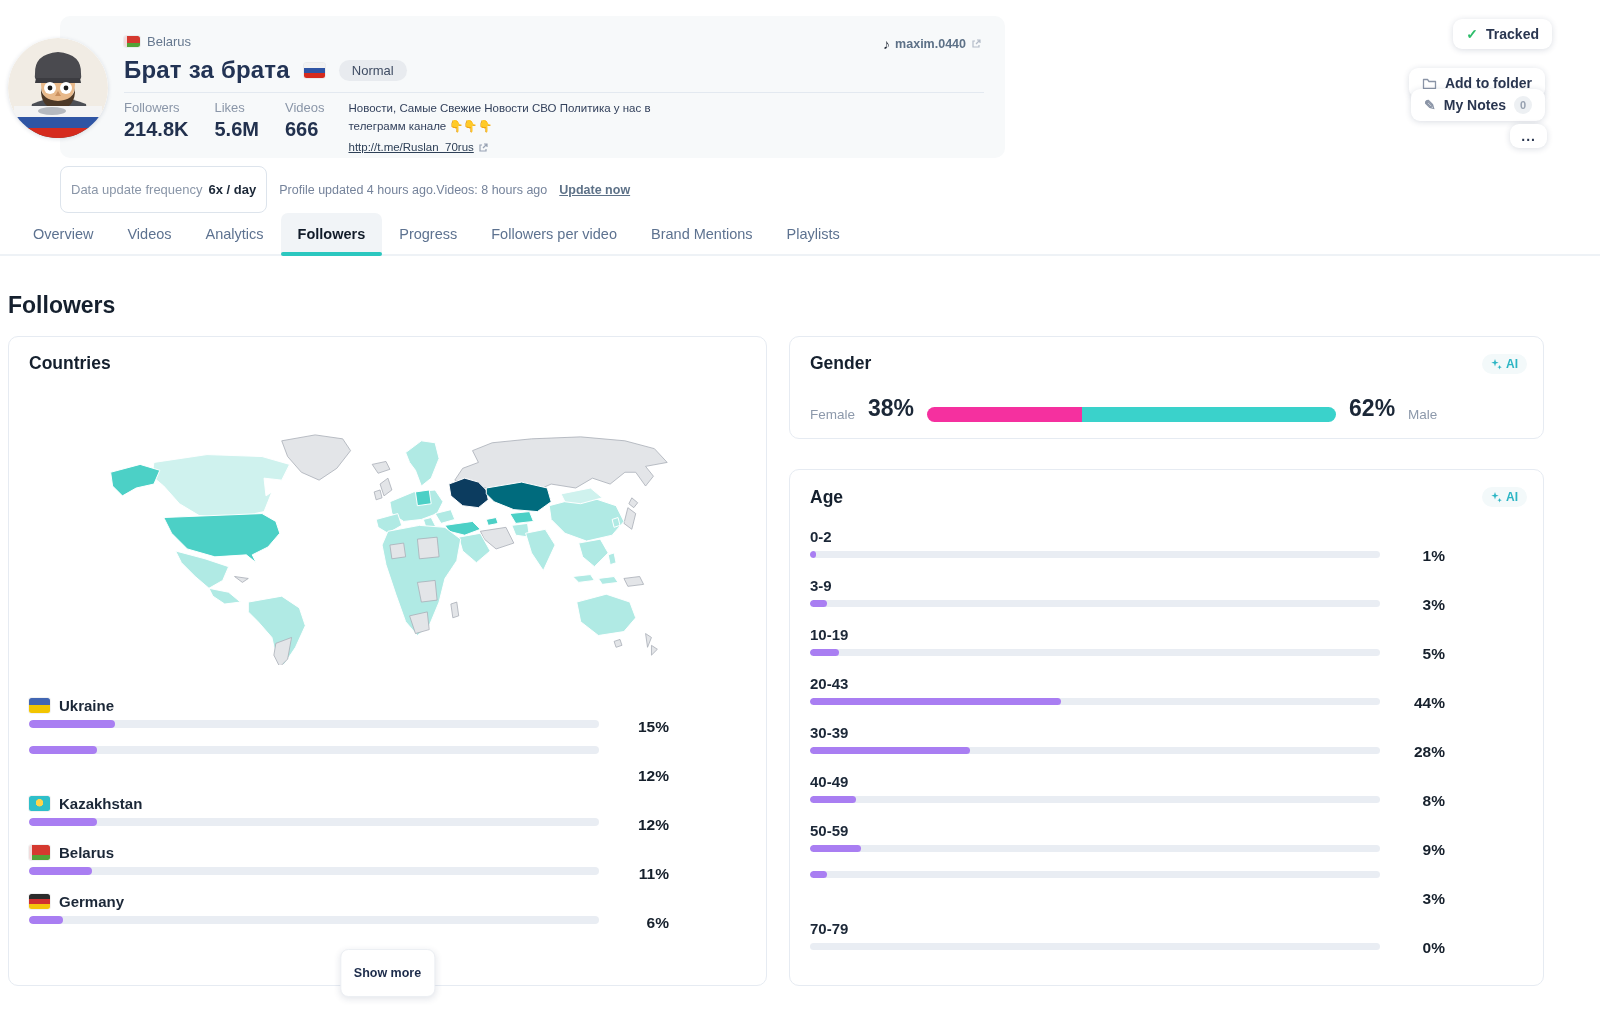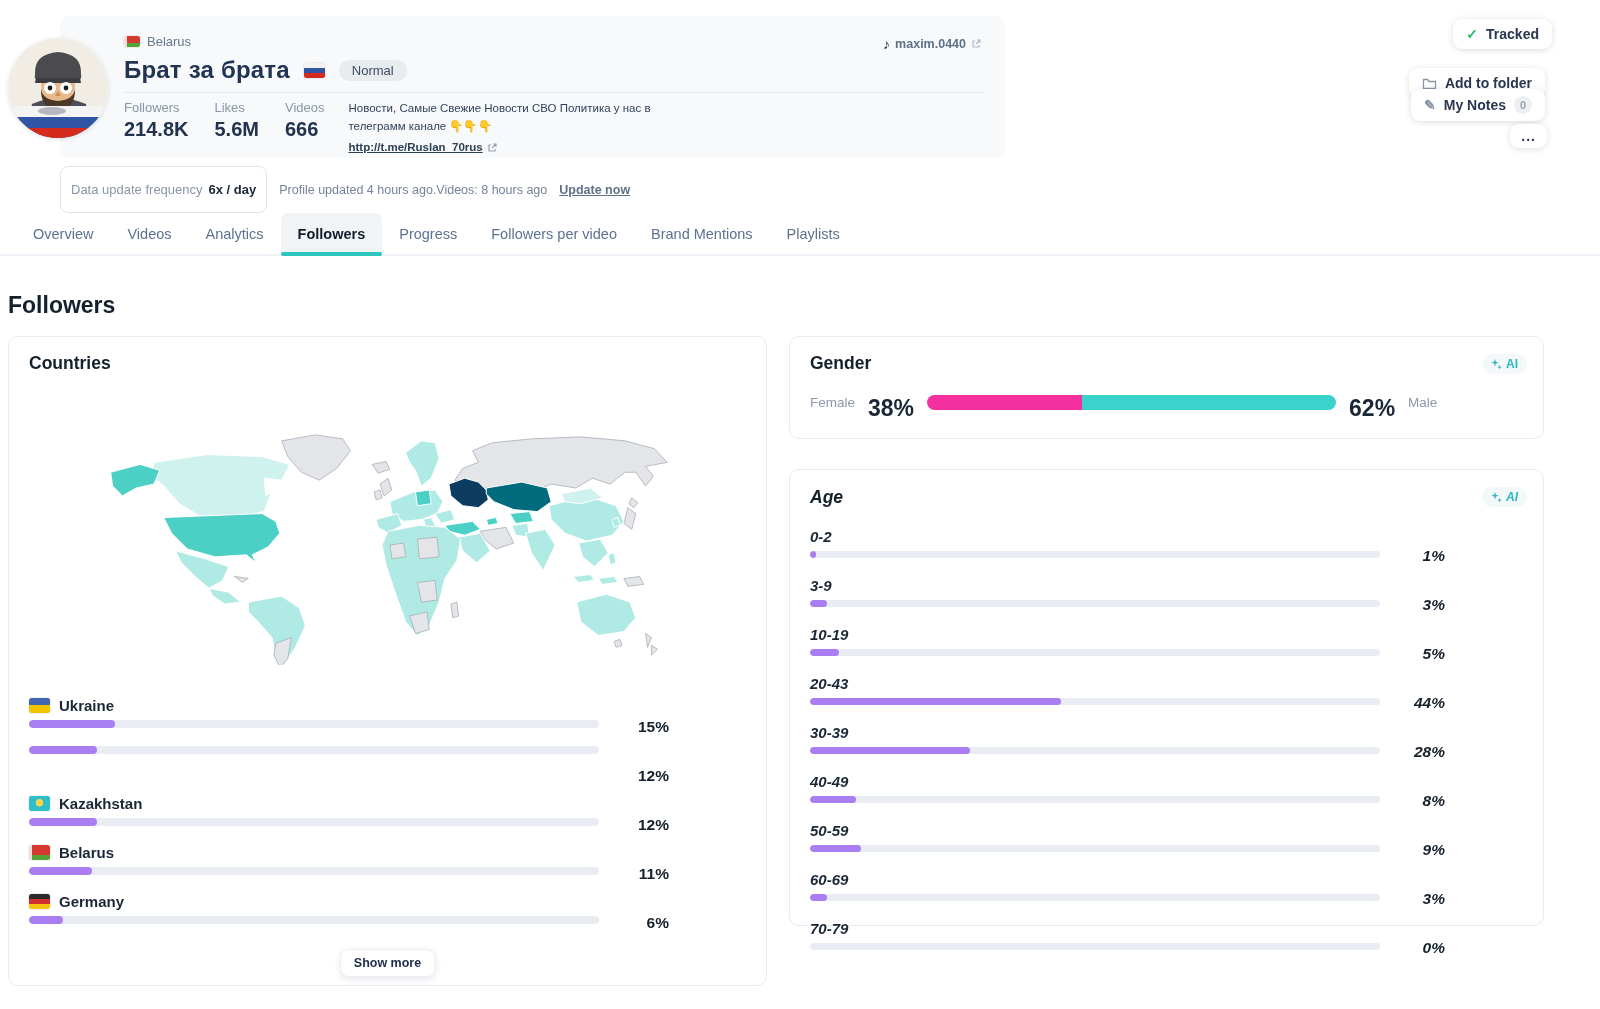--- a/index.html
+++ b/index.html
@@ -14,21 +14,21 @@
   .row2 { position:absolute; left:64px; top:40px; display:flex; align-items:center; gap:14px; }
   .profile-title { font-size:24px; font-weight:700; color:#223354; letter-spacing:.2px; }
   .title-flag { width:59px; height:17px; border-radius:3px; box-shadow:0 0 0 1px rgba(0,0,0,.06); }
   .badge-normal { background:#e8ebef; color:#3f4c63; font-size:13px; padding:3px 13px; border-radius:14px; }
   .hdr-divider { position:absolute; left:64px; top:76px; width:860px; height:1px; background:#e3e9f0; }
   .row3 { position:absolute; left:64px; top:84px; display:flex; }
   .stats { display:flex; gap:26px; margin-right:24px; }
   .stat-label { font-size:13px; color:#8a96a8; }
   .stat-value { font-size:20px; font-weight:700; color:#22314e; margin-top:3px; }
   .bio { font-size:11.5px; color:#33415c; line-height:1.55; max-width:330px; }
-  .bio-link { display:inline-flex; align-items:center; gap:4px; margin-top:3px; font-weight:700; color:#2e4057; text-decoration:underline; cursor:pointer; }
+  .bio-link { display:inline-flex; align-items:center; gap:4px; margin-top:3px; font-weight:400; color:#2e4057; text-decoration:underline; cursor:pointer; }
   .tiktok-row { position:absolute; right:24px; top:20px; display:flex; align-items:center; gap:5px; font-size:12.5px; font-weight:600; color:#5d7187; cursor:pointer; }
   .tt-icon { font-size:14px; color:#1b2330; }
 
   
   .flag { display:inline-block; width:21px; height:15px; border-radius:2.5px; box-shadow:0 0 0 1px rgba(0,0,0,.05); flex:none; }
   .flag.small { width:16px; height:11px; }
   .flag-by { background:linear-gradient(to right,#f2dcdc 0 3px,transparent 3px), linear-gradient(to bottom,#d5392f 0 66%,#53a337 66%); }
   .flag-ru { background:linear-gradient(to bottom,#f2f2f2 0 33%,#2f55a4 33% 66%,#d52b1e 66%); }
   .flag-ua { background:linear-gradient(to bottom,#4266b2 0 50%,#f2c500 50%); }
   .flag-md { background:radial-gradient(circle at 50% 48%, #8a5a2b 0 2px, transparent 2.5px), linear-gradient(to right,#2d4fa1 0 33%,#f5c324 33% 66%,#d0303c 66%); }
@@ -68,35 +68,35 @@
   .countries-card h3 { position:absolute; left:20px; top:16px; }
   .map { position:absolute; left:80px; top:92px; }
 
   .country-list { position:absolute; left:20px; top:360px; width:719px; }
   .c-row { position:relative; height:33px; margin-bottom:16px; }
   .c-head { display:flex; align-items:center; gap:9px; }
   .c-name { font-size:15px; font-weight:600; color:#1b2737; }
   .c-bar { margin-top:6px; width:570px; height:8px; background:#e9edf3; border-radius:4px; overflow:hidden; }
   .c-bar .fill { height:100%; background:#a97ef2; border-radius:4px; }
   .c-pct { position:absolute; left:592px; top:21px; width:48px; text-align:right; font-size:15.5px; font-weight:600; color:#16202c; }
-  .show-more { position:absolute; left:50%; transform:translateX(-50%); top:612px; background:#fff; border:1px solid #eceff3; border-radius:8px; box-shadow:0 2px 7px rgba(25,45,80,.12); font-family:inherit; font-size:12.5px; font-weight:600; color:#1c2b4a; padding:6px 13px; cursor:pointer; }
+  .show-more { position:absolute; left:50%; transform:translateX(-50%); top:612px; background:#fff; border:1px solid #eceff3; border-radius:8px; box-shadow:0 2px 7px rgba(25,45,80,.12); font-family:inherit; font-size:12.5px; font-weight:600; color:#1c2b4a; padding:16px 13px; cursor:pointer; }
 
   
   .gender-card { left:789px; top:336px; width:755px; height:103px; }
   .gender-card h3 { position:absolute; left:20px; top:16px; }
   .ai-badge { position:absolute; right:16px; top:17px; display:flex; align-items:center; gap:4px; background:#f3f9fa; border-radius:11px; padding:3px 9px; font-size:12px; font-weight:700; color:#2cb5c4; cursor:pointer; }
-  .g-row { position:absolute; left:20px; top:58px; display:flex; align-items:flex-start; gap:13px; }
+  .g-row { position:absolute; left:20px; top:58px; display:flex; align-items:flex-end; gap:13px; }
   .g-label { font-size:13.5px; color:#8d99ab; }
   .g-pct { font-size:23px; font-weight:600; color:#1b2737; }
   .g-bar { width:409px; height:15px; border-radius:8px; overflow:hidden; display:flex; }
   .g-female { background:#f5309f; height:100%; }
   .g-male { background:#3ad2cb; height:100%; }
 
   
-  .age-card { left:789px; top:469px; width:755px; height:457px;font-style:italic; }
+  .age-card { left:789px; top:469px; width:755px; height:517px; }
   .age-card h3 { position:absolute; left:20px; top:17px; }
   .age-list { position:absolute; left:20px; top:58px; width:715px; }
   .a-row { position:relative; height:32px; margin-bottom:17px; }
   .a-label { font-size:15px; font-weight:600; color:#1b2737; }
   .a-bar { margin-top:6px; width:570px; height:7px; background:#e9edf3; border-radius:4px; overflow:hidden; }
   .a-bar .fill { height:100%; background:#a97ef2; border-radius:4px; }
   .a-pct { position:absolute; left:585px; top:19px; width:50px; text-align:right; font-size:15.5px; font-weight:600; color:#16202c; }
 </style>
 </head>
 <body>
@@ -414,21 +414,20 @@
 
         <div class="a-row">
           <div class="a-label">50-59</div>
           <div class="a-bar">
             <div class="fill" style="width: 9%;"></div>
           </div>
           <span class="a-pct">9%</span>
         </div>
 
         <div class="a-row">
-          <div class="a-label">60-69</div>
           <div class="a-bar">
             <div class="fill" style="width: 3%;"></div>
           </div>
           <span class="a-pct">3%</span>
         </div>
 
         <div class="a-row">
           <div class="a-label">70-79</div>
           <div class="a-bar">
             <div class="fill" style="width: 0%;"></div>

